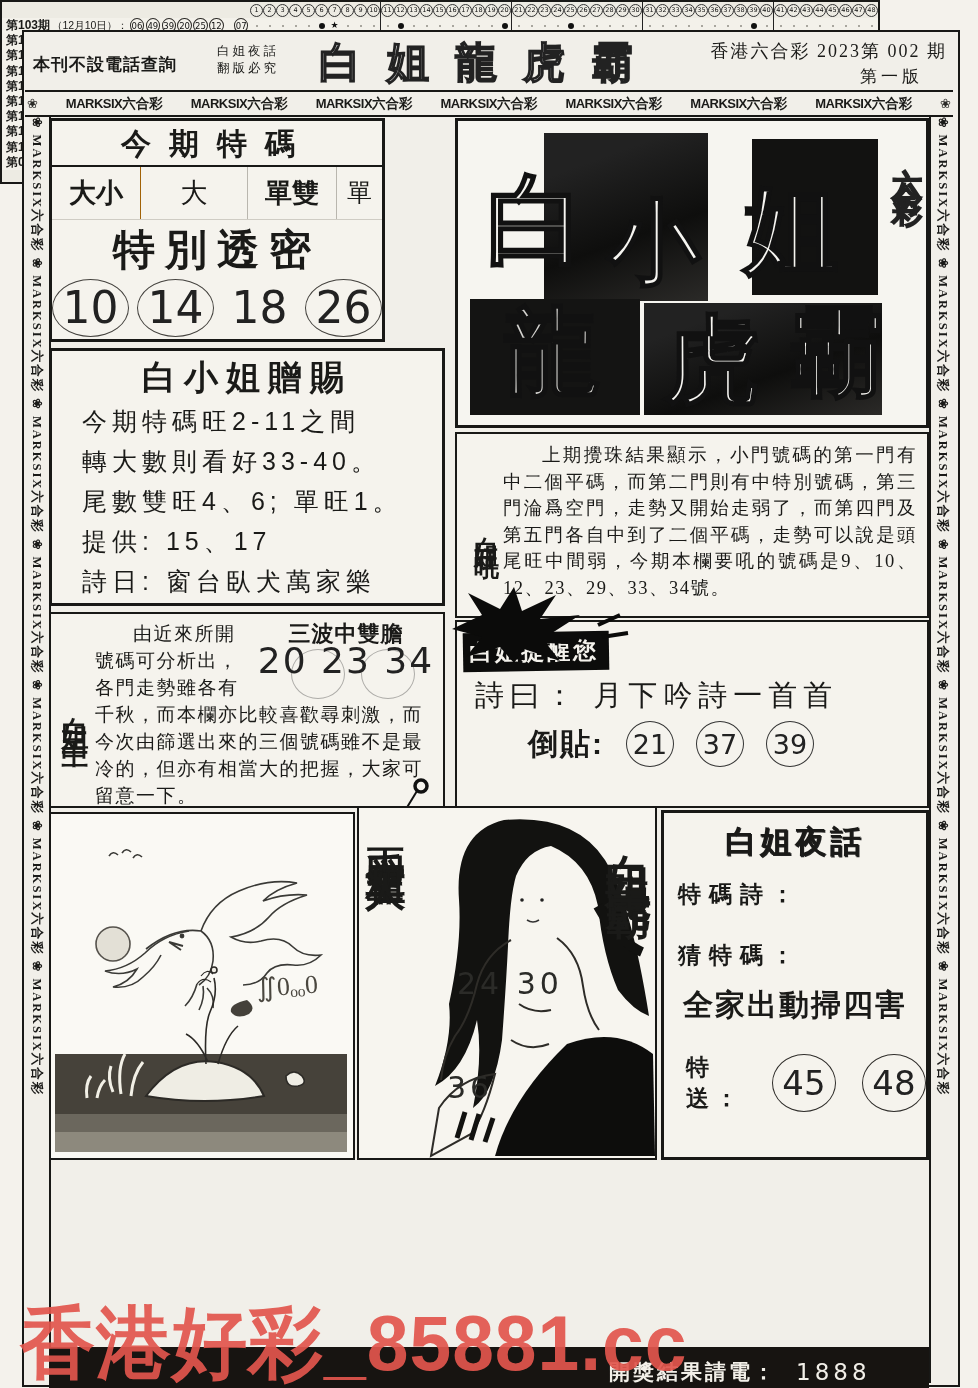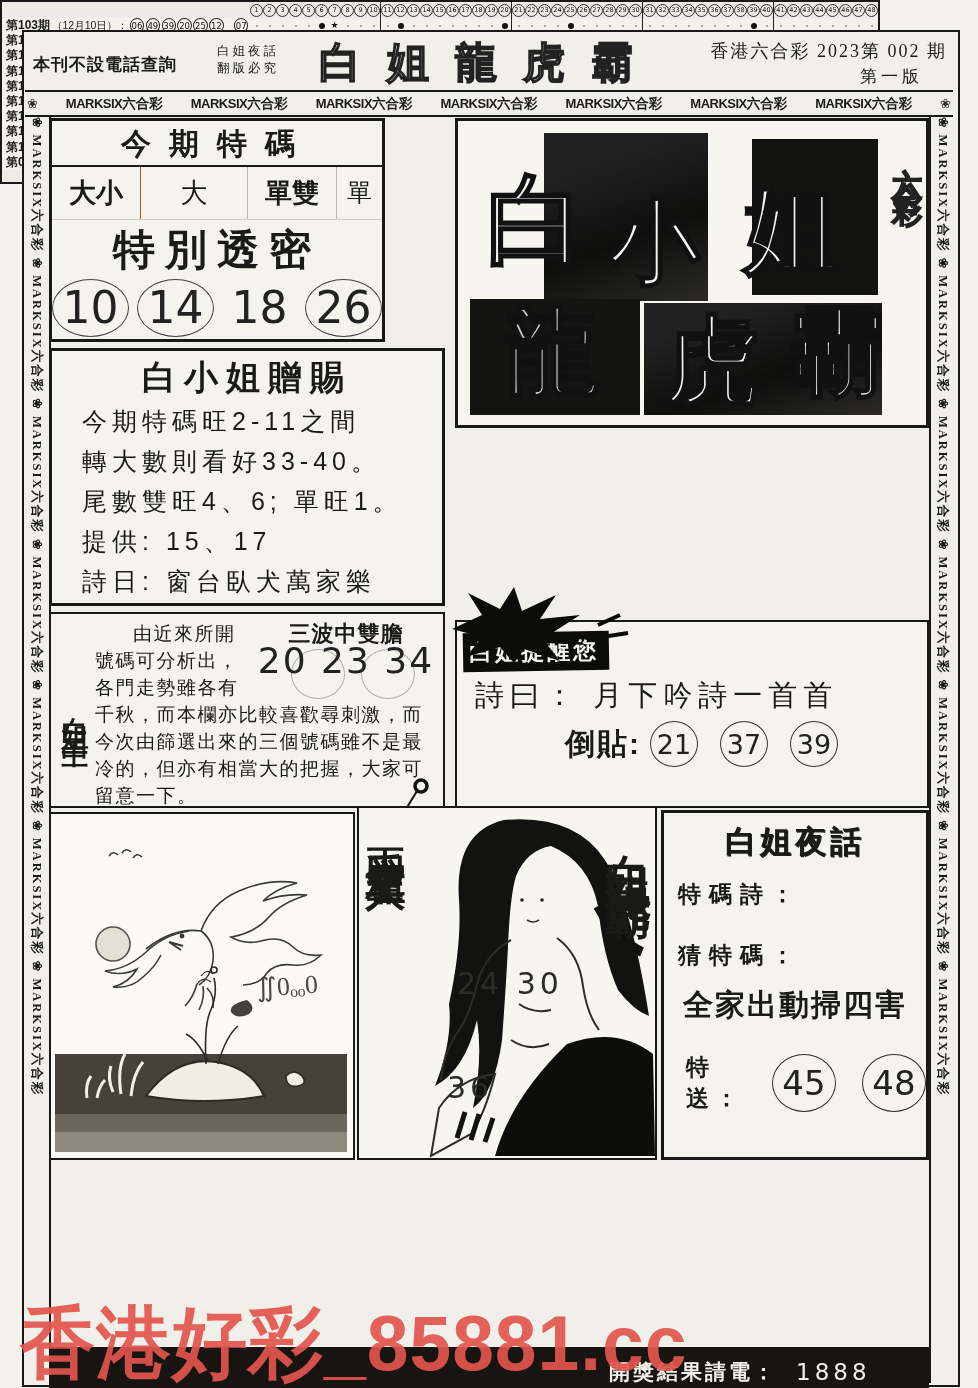--- a/index.html
+++ b/index.html
@@ -67,21 +67,21 @@
   .collage-char{position:absolute;font-weight:bold;font-family:"Liberation Serif",serif;}
   
   .roar-side{width:46px;font-size:25px;padding-top:8px;letter-spacing:6px;text-align:center;font-weight:600;}
   .roar-body{flex:1;font-size:18.5px;line-height:26.5px;letter-spacing:1.5px;padding:8px 10px 0 0;text-align:justify;}
   .indent{display:inline-block;width:38px;}
   
   .remind-title{display:inline-block;background:#0c0c0b;color:#f4f2ec;font-size:23px;font-weight:bold;
                 letter-spacing:3px;padding:4px 10px 4px 6px;transform:rotate(-1deg);margin:10px 0 2px 6px;}
   .remind-line{font-size:29px;letter-spacing:6px;line-height:44px;padding-left:18px;}
   .faded{color:#55524c;}
-  .paste-row{display:flex;align-items:center;gap:9px;padding-left:108px;margin-top:4px;}
+  .paste-row{display:flex;align-items:center;gap:22px;padding-left:71px;margin-top:4px;}
   .paste-label{font-size:30px;font-weight:900;letter-spacing:2px;font-family:"Liberation Sans",sans-serif;}
   .ringnum{width:46px;height:44px;border:1.6px solid #333;border-radius:50%;display:flex;align-items:center;
            justify-content:center;font-size:27px;color:#222;}
   
   .cp-left{left:6px;top:8px;font-size:40px;font-weight:bold;letter-spacing:4px;line-height:1;}
   .cp-right{right:4px;top:10px;font-size:46px;font-weight:900;letter-spacing:10px;line-height:1;}
   .cp-num{position:absolute;font-size:30px;color:#2b2b28;letter-spacing:4px;font-family:"DejaVu Sans",sans-serif;}
   
   .night-title{text-align:center;font-size:31px;font-weight:900;letter-spacing:4px;margin-top:8px;
                font-family:"Liberation Sans",sans-serif;text-shadow:1px 1px 0 #222;}
@@ -239,20 +239,24 @@
     <div class="pblock g1" style="left:186px;top:182px;width:238px;height:112px;"></div>
     <span class="collage-char outline2 abs" style="left:28px;top:34px;font-size:100px;">白</span>
     <span class="collage-char outline2 abs" style="left:150px;top:60px;font-size:92px;">小</span>
     <span class="collage-char outline2 abs" style="left:286px;top:46px;font-size:94px;">姐</span>
     <span class="collage-char outline2 abs" style="left:46px;top:168px;font-size:96px;opacity:.85;">龍</span>
     <span class="collage-char outline2 abs" style="left:206px;top:176px;font-size:96px;">虎</span>
     <span class="collage-char outline2 abs" style="left:330px;top:168px;font-size:96px;">霸</span>
     <span class="collage-char outline abs vtext" style="left:428px;top:24px;font-size:30px;letter-spacing:14px;">六合彩</span>
   </div>
 
+  <div class="box thin flexbox" style="left:455px;top:432px;width:474px;height:186px;">
+    <div class="roar-side vtext">白姐旺吼</div>
+    <div class="roar-body"><span class="indent"></span><span>上期攪珠結果顯示，小門號碼的第一門有中二個平碼，而第二門則有中特別號碼，第三門淪爲空門，走勢又開始走弱了，而第四門及第五門各自中到了二個平碼，走勢可以說是頭尾旺中間弱，今期本欄要吼的號碼是9、10、12、23、29、33、34號。</span></div>
+  </div>
 
   <svg class="abs splash" style="left:448px;top:585px;" width="210" height="78" viewBox="0 0 210 78">
     <path d="M4,44 L34,30 L20,8 L52,24 L66,2 L74,26 L108,10 L92,34 L132,30 L104,48 L140,60 L98,58 L112,76 L76,64 L66,78 L52,62 L18,72 L34,52 Z" fill="#0b0b0a"></path>
     <path d="M150,40 l22,-10 m-18,22 l26,-4" stroke="#0b0b0a" stroke-width="4"></path>
   </svg>
 
   <div class="box thin" style="left:455px;top:620px;width:474px;height:188px;">
     <div class="remind-title">白姐提醒您</div>
     <div class="remind-line">
       <span>詩曰：</span>

